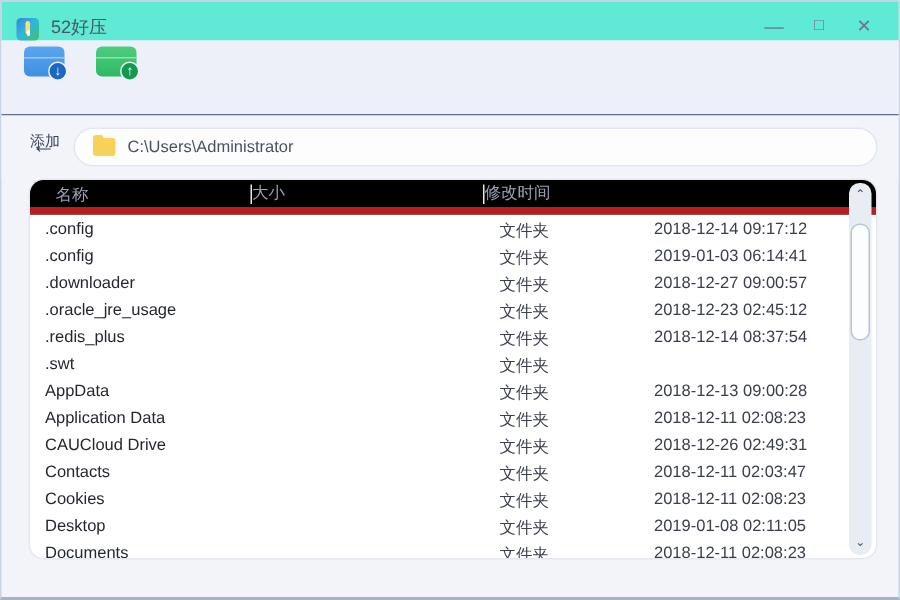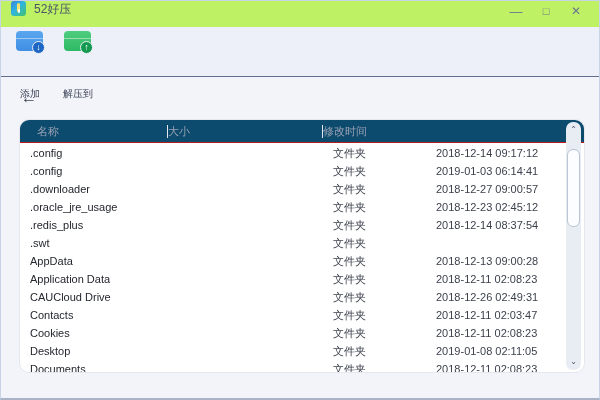--- a/index.html
+++ b/index.html
@@ -10,22 +10,22 @@
     overflow:hidden;
   }
   .window {
     position:relative; width:600px; height:400px;
     background:#f2f4fa;
     border:1px solid #c9d3e6;
     border-bottom:2px solid #a9b3c6;
   }
   
   .titlebar {
-    height:26px; background:#bef264;
-    display:flex; align-items:flex-start; padding:0 10px;
+    height:26px; background:#5eead4;
+    display:flex; align-items:flex-end; padding:0 10px;
   }
   .app-icon {
     width:15px; height:15px; border-radius:3px;
     background:linear-gradient(135deg,#3b82d8 0%,#2fb5e0 45%,#43c26b 100%);
     position:relative; flex:0 0 auto;
   }
   .app-icon::after {
     content:""; position:absolute; left:6px; top:2px; width:3px; height:9px;
     background:#ffe06a; border-radius:1.5px;
   }
@@ -90,22 +90,22 @@
   }
   .path-text { font-size:11px; color:#4a5160; }
   
   .panel {
     position:absolute; left:18px; right:14px; top:118px; bottom:25px;
     background:#ffffff; border:1px solid #e4e7f0; border-radius:10px;
     overflow:hidden;
   }
   .grid-row { display:grid; grid-template-columns:147px 155px 103px 1fr; }
   .list-header {
-    height:23px; align-items:center; background:#0c4a6e;
-    border-bottom:1px solid #b91c1c;
+    height:23px; align-items:center; background:#000000;
+    border-bottom:5px solid #b91c1c;
   }
   .hcell {
     font-size:11px; color:#99a1b3; 
     white-space:nowrap; overflow:hidden;
   }
   .hcell.first { padding-left:17px; }
   .hcell.sep { border-left:1px solid #e3e7ef; height:13px; line-height:13px; }
   .rows { position:absolute; top:24px; left:0; right:16px; bottom:0; }
   .row { height:18px; align-items:center; }
   .cell {
@@ -157,20 +157,24 @@
       <div class="tool-ico">
         <div class="box green"></div>
         <div class="badge green">↑</div>
       </div>
       <div class="tool-label">解压到</div>
     </div>
   </div>
 
   <div class="nav-row">
     <div class="back-btn">←</div>
+    <div class="address-bar">
+      <div class="folder-ico"></div>
+      <div class="path-text">C:\Users\Administrator</div>
+    </div>
   </div>
 
   <div class="panel">
     <div class="grid-row list-header">
       <div class="hcell first">名称</div>
       <div class="hcell sep">大小</div>
       <div class="hcell sep">修改时间</div>
     </div>
 
     <div class="rows">

